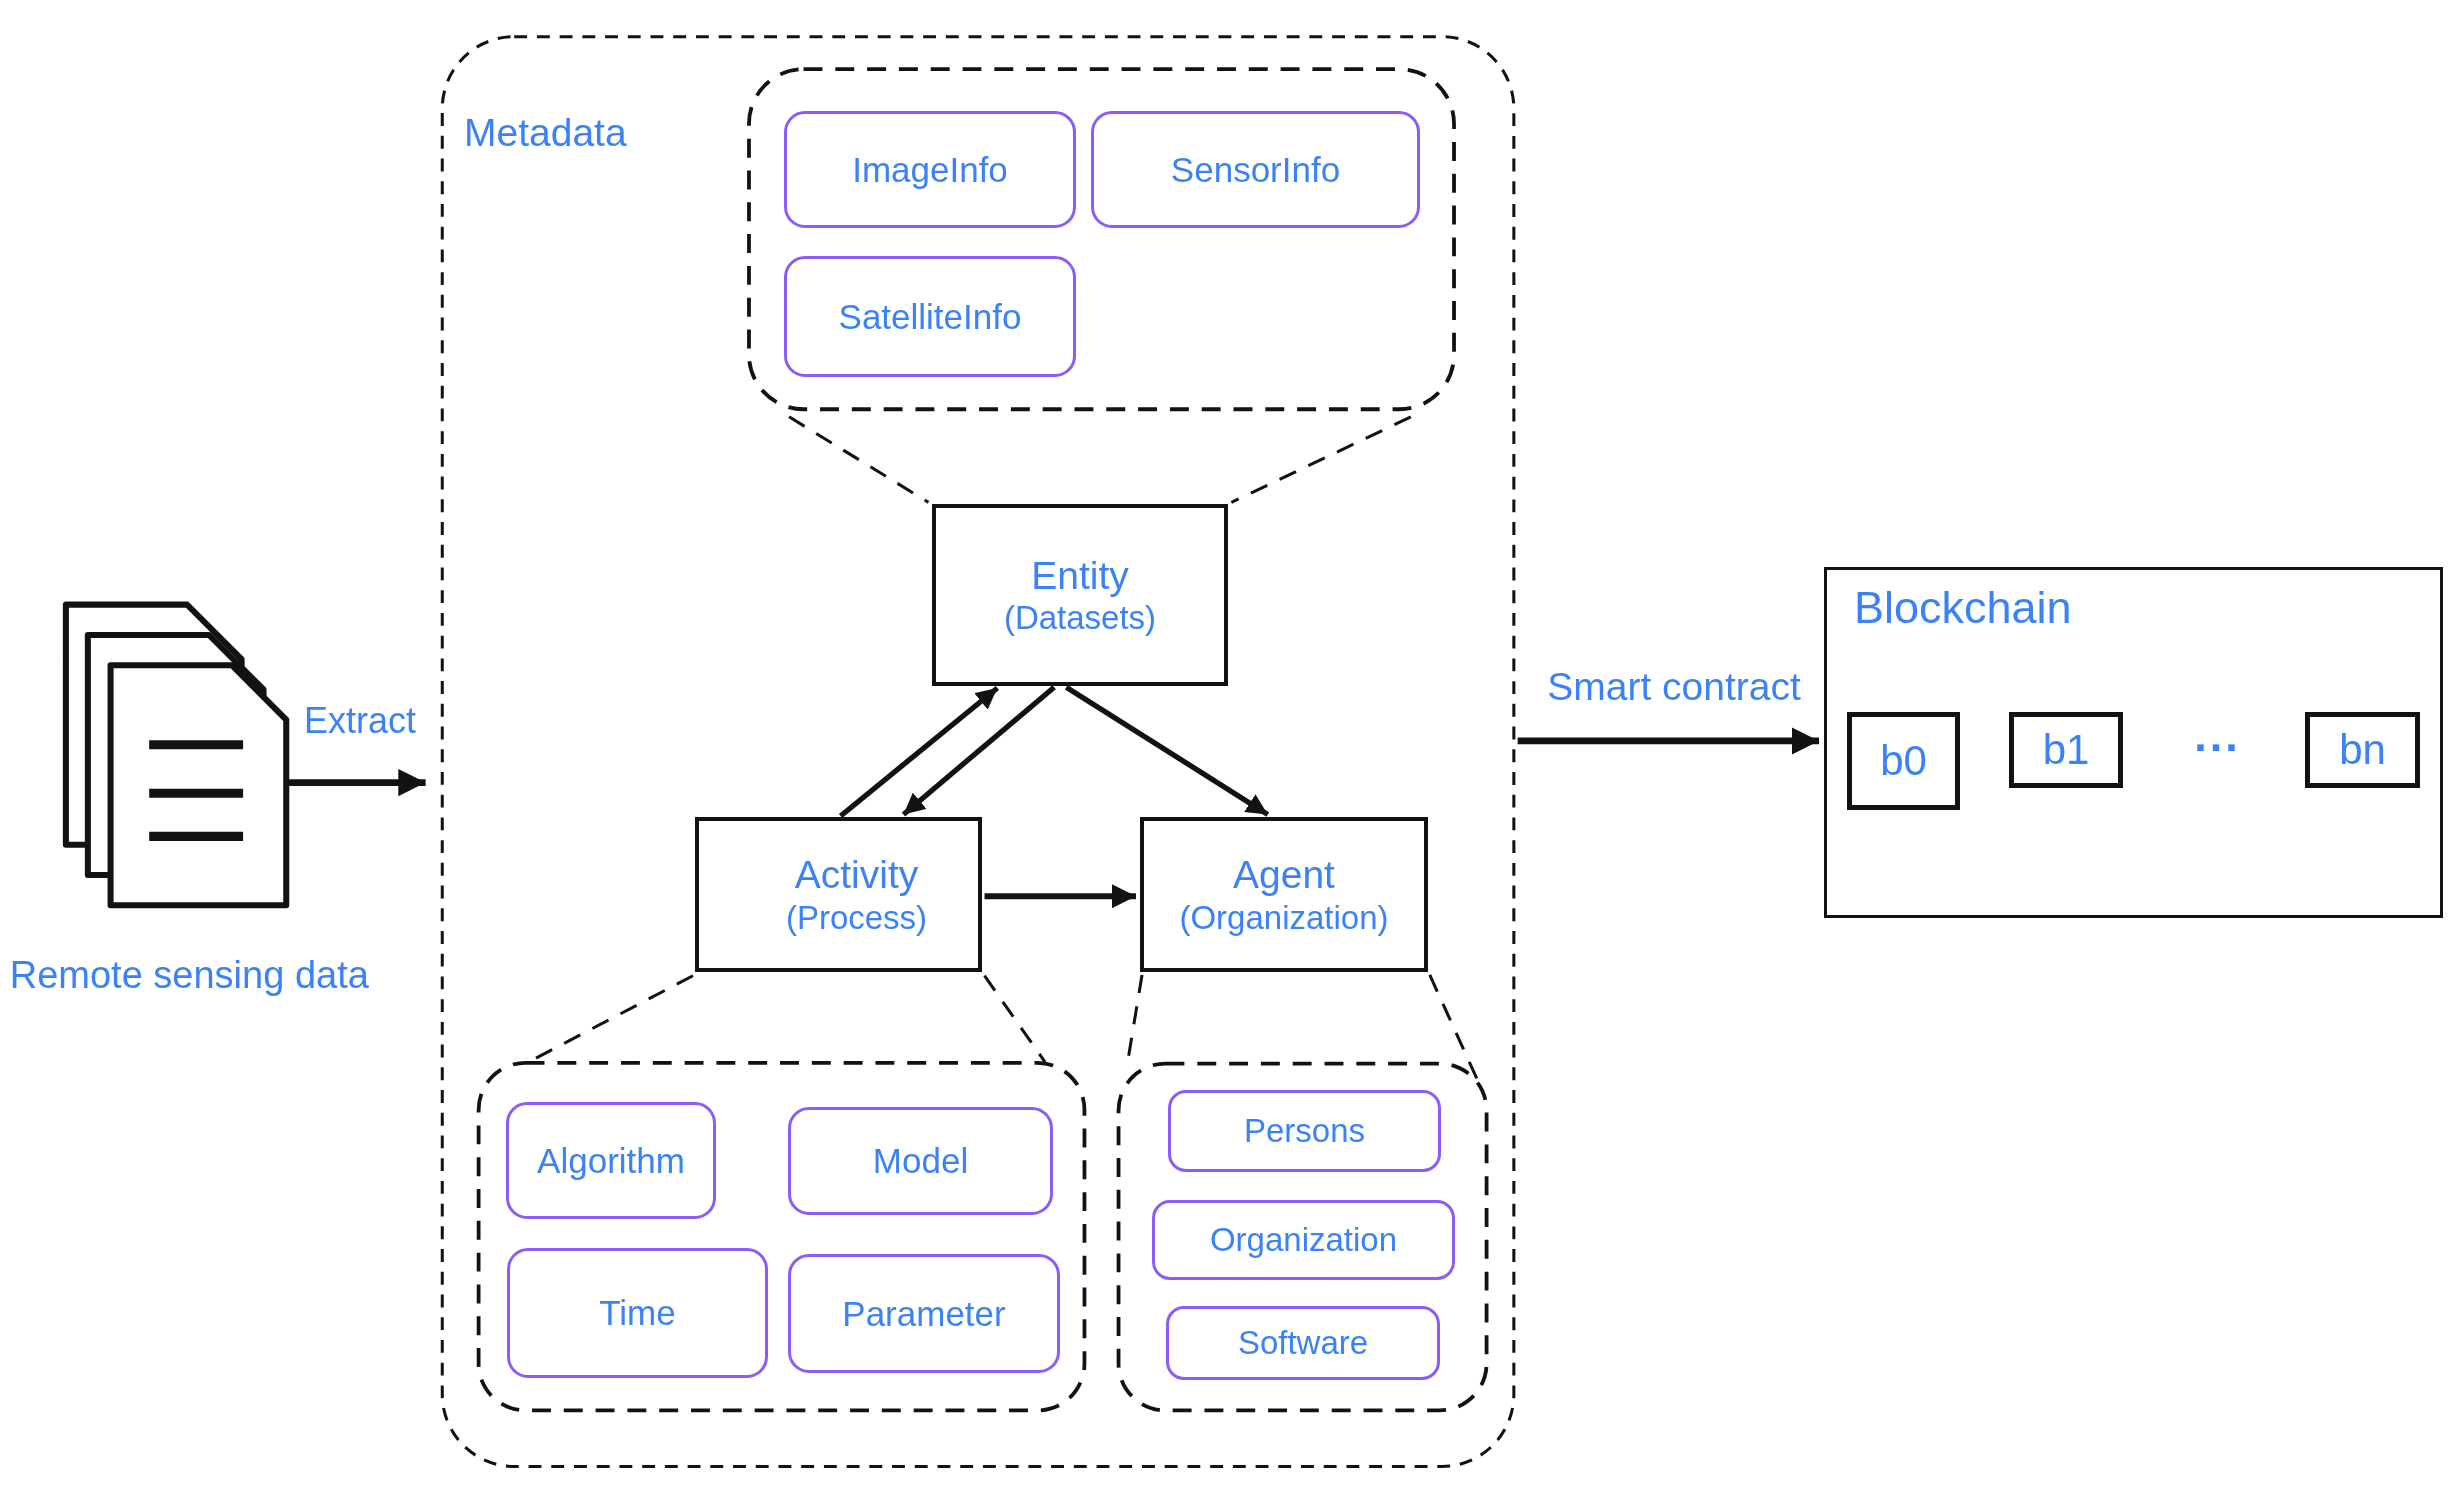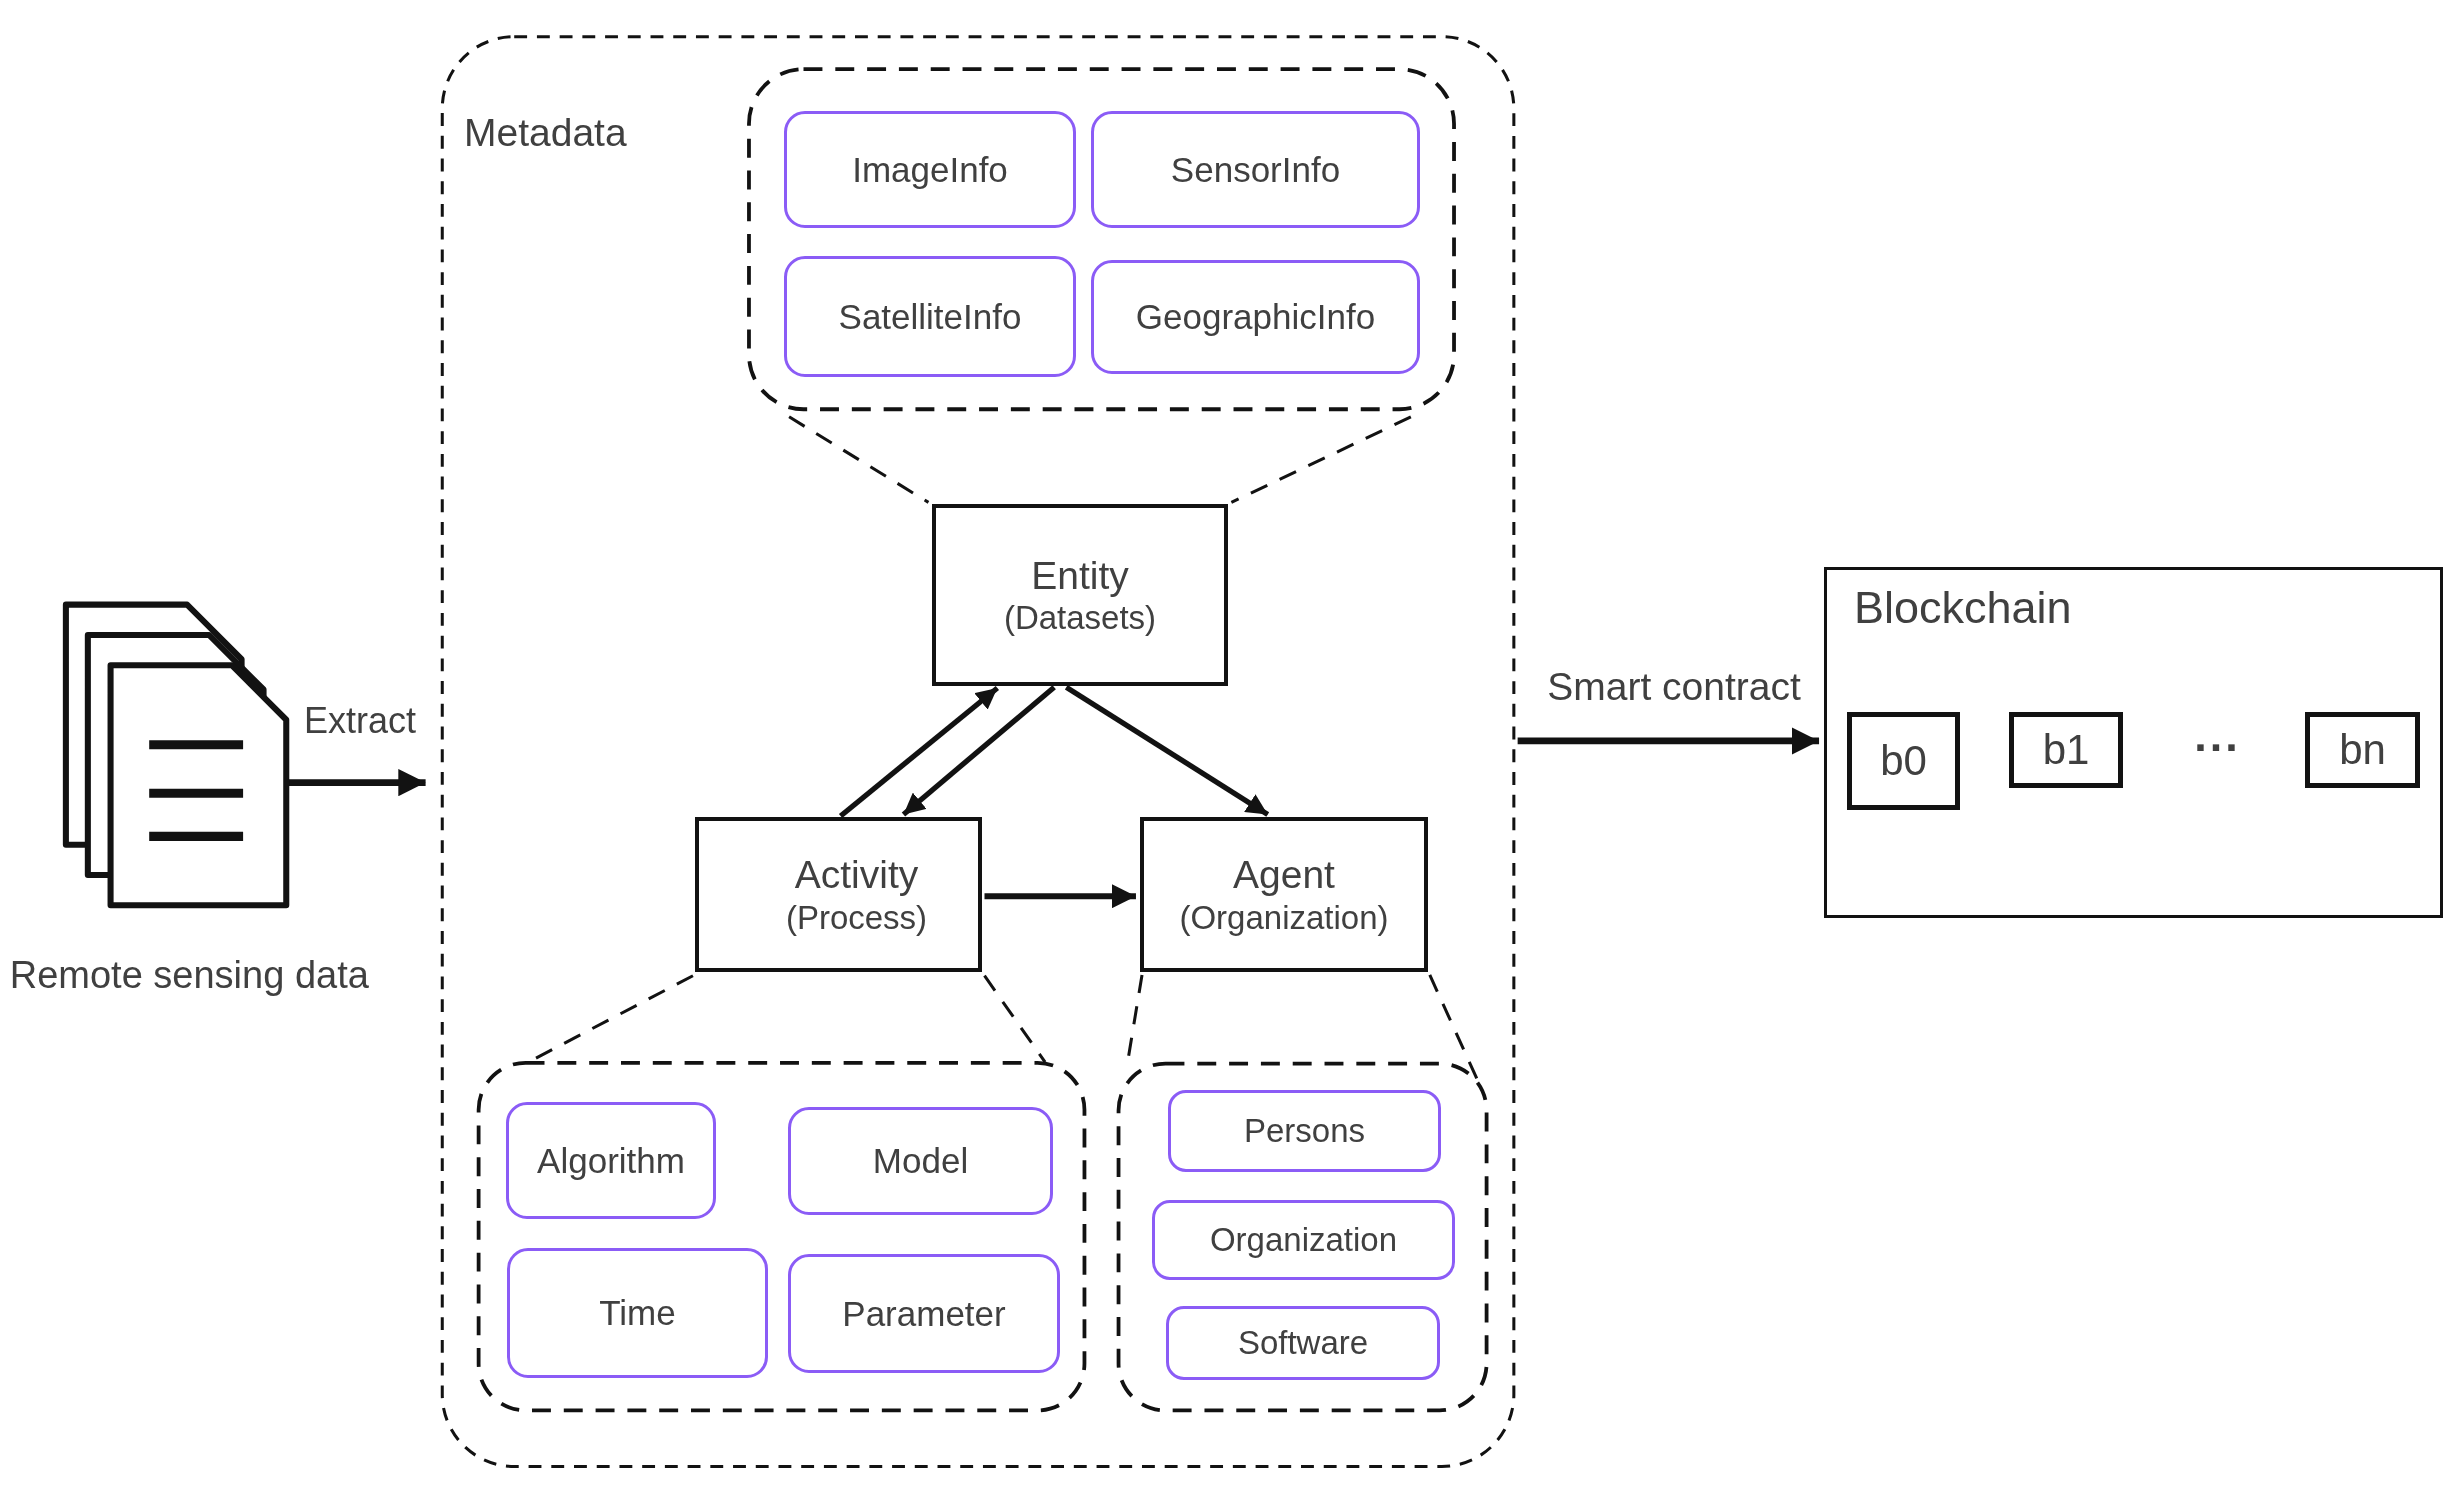--- a/index.html
+++ b/index.html
@@ -1,21 +1,21 @@
 <!DOCTYPE html>
 <html style="font-size:12px"><head>
 <meta charset="utf-8">
 <style>
   html,body{margin:0;padding:0;background:#ffffff;}
   .canvas{
     position:relative;
     width:2462px;height:1491px;
     background:#ffffff;
     font-family:"Liberation Sans", sans-serif;
-    color:#404040;
+    color:#3b82f6;
     overflow:hidden;
   }
   .layer{position:absolute;left:0;top:0;width:2462px;height:1491px;}
   .abs{position:absolute;box-sizing:border-box;}
   .center{display:flex;align-items:center;justify-content:center;text-align:center;}
   
   .node{
     border:4.5px solid #121212;background:#ffffff;
     display:flex;flex-direction:column;align-items:center;justify-content:center;
     text-align:center;
@@ -88,23 +88,20 @@
 
   <div class="abs field" style="left:784px;top:111px;width:292px;height:117px;">
     <span>ImageInfo</span>
   </div>
   <div class="abs field" style="left:1091px;top:111px;width:329px;height:117px;">
     <span>SensorInfo</span>
   </div>
   <div class="abs field" style="left:784px;top:256px;width:292px;height:121px;">
     <span>SatelliteInfo</span>
   </div>
-  <div class="abs field" style="left:1091px;top:260px;width:329px;height:114px;">
-    <span>GeographicInfo</span>
-  </div>
 
   <div class="abs node" style="left:932px;top:504px;width:296px;height:182px;">
     <div class="t">Entity</div>
     <div class="s">(Datasets)</div>
   </div>
   <div class="abs node" style="left:695px;top:817px;width:287px;height:155px;padding-left:36px;">
     <div class="t">Activity</div>
     <div class="s">(Process)</div>
   </div>
   <div class="abs node" style="left:1140px;top:817px;width:288px;height:155px;">

